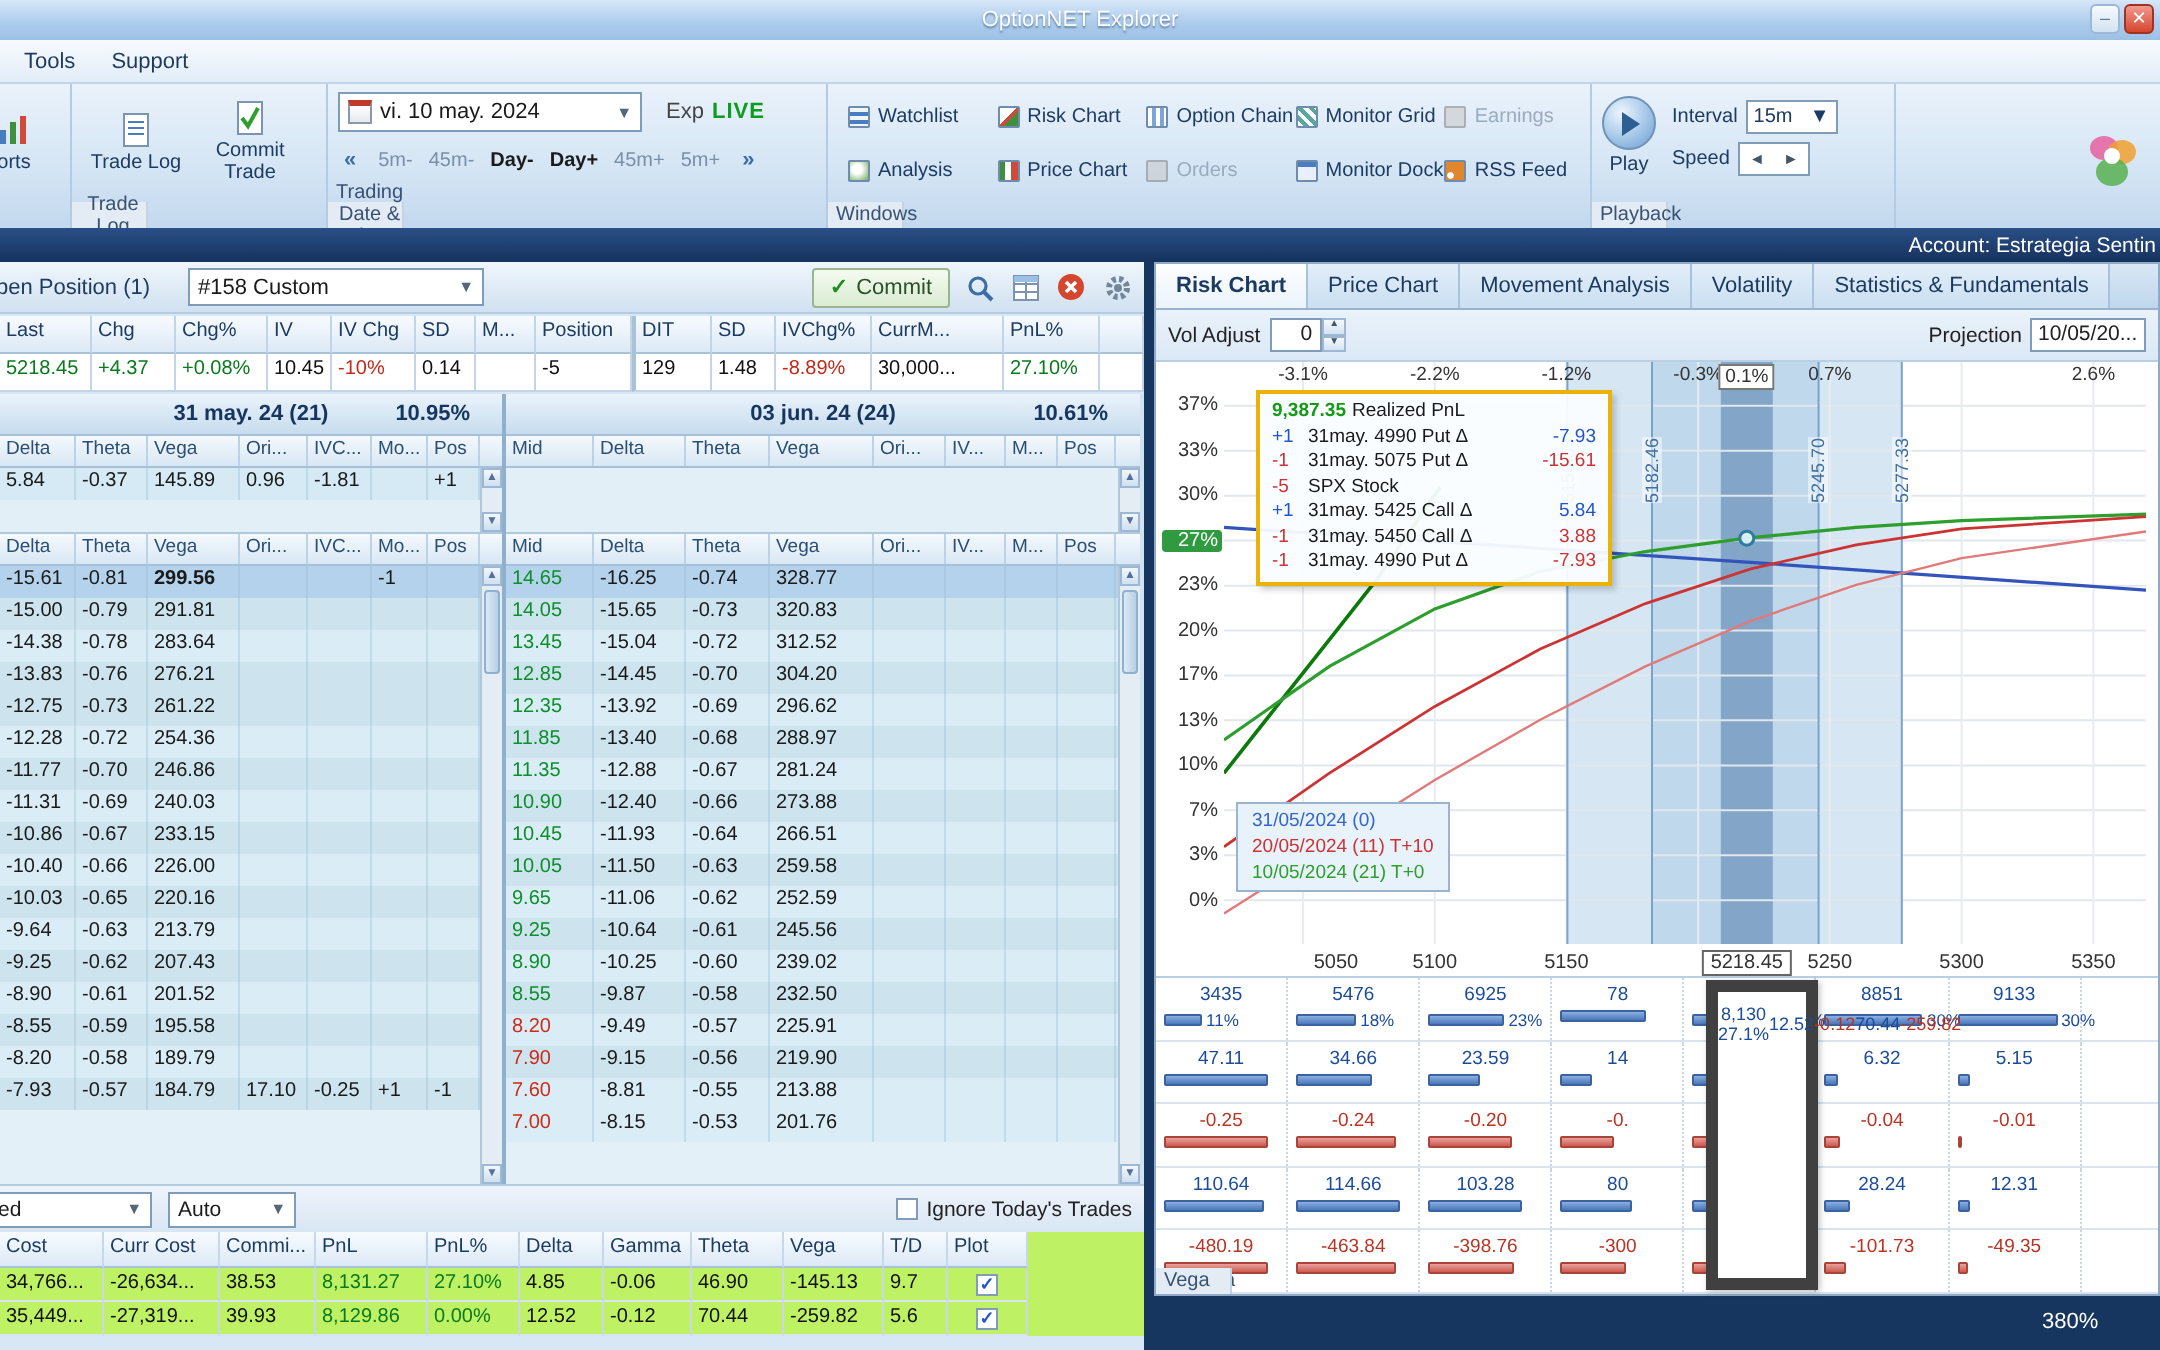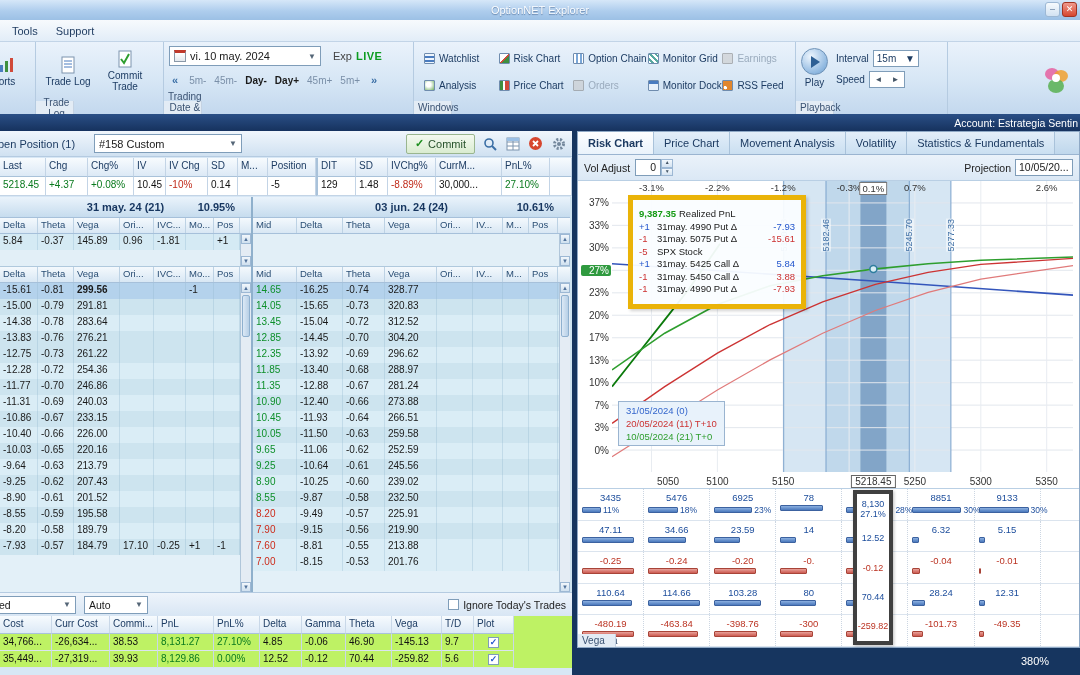--- a/index.html
+++ b/index.html
@@ -124,38 +124,38 @@
 .ylab{position:absolute;right:3px;font-size:10px;color:#333;width:30px;text-align:right}
 .ylab.green{background:#2f9a3f;color:#fff;border-radius:2px;padding:0 2px;right:1px}
 #plot{position:absolute;left:34px;top:0;right:6px;bottom:16px;overflow:visible}
 #plotsvg{width:100%;height:100%;display:block}
 .toplab{position:absolute;top:1px;transform:translateX(-50%);font-size:9.5px;color:#333;z-index:4}
 .toplab.boxed{background:#fff;border:1px solid #777;padding:0 2px;z-index:6}
 #xlabrow{position:absolute;left:34px;right:6px;bottom:0;height:16px}
 .xlab{position:absolute;bottom:1px;transform:translateX(-50%);font-size:10px;color:#333}
 .xlab.boxed{background:#fff;border:1px solid #666;padding:0 3px;bottom:0;z-index:6}
 .rotlab{position:absolute;writing-mode:vertical-rl;transform:rotate(180deg);font-size:9px;color:#3f6fa5;background:rgba(255,255,255,.5);z-index:3}
-#legendbox{position:absolute;left:50px;top:14px;width:178px;background:rgba(250,253,255,.95);border:5px solid #eab308;box-shadow:2px 2px 3px rgba(0,0,0,.18);padding:8px 6px;font-size:9.5px;z-index:7}
+#legendbox{position:absolute;left:50px;top:14px;width:178px;background:rgba(250,253,255,.95);border:2px solid #eab308;box-shadow:2px 2px 3px rgba(0,0,0,.18);padding:3px 6px;font-size:9.5px;z-index:7}
 .lrow{display:flex;gap:3px;line-height:12.5px}
 .lrow .qty{width:15px;flex:none}
 .lrow .ldelta{margin-left:auto}
 .green{color:#149a14}
 #datebox{position:absolute;left:40px;bottom:42px;background:#e8f2fb;border:1px solid #9ab4d0;padding:2px 7px;font-size:9.5px;line-height:13px;z-index:7}
 #greeks{position:absolute;left:0;top:357px;width:100%;height:158px;background:#fff}
 .grow{display:flex;height:31.6px;border-bottom:1px solid #dbe4ee}
 .glabel{width:38px;background:#e3ecf5;border-right:1px solid #c5d3e3;display:flex;align-items:center;padding-left:4px;font-size:10px;color:#3a5272;flex:none}
 .gcell{width:66.1px;border-right:1px dotted #ccd6e2;padding:3px 4px 0;flex:none}
 .gval{font-size:9.5px;text-align:center}
 .gval.blue{color:#1b4c9b}.gval.red{color:#bb3322}
 .gbarrow{display:flex;align-items:center;gap:2px;margin-top:2px}
 .gbar{height:6px;border-radius:1px;flex:none}
 .gbar.blue{background:linear-gradient(#8cb0e0,#4a78bc);border:1px solid #3c62a0}
 .gbar.red{background:linear-gradient(#e8a19a,#cc5a50);border:1px solid #a84438}
 .gpct{font-size:8.5px;color:#1b4c9b}
-#gcur{position:absolute;top:1px;width:40px;height:155px;background:#fff;border:4px solid #404040;box-shadow:1px 1px 3px rgba(0,0,0,.25);z-index:5;display:flex;flex-direction:column;font-size:9px;text-align:center}
+#gcur{position:absolute;top:1px;width:56px;height:155px;background:#fff;border:6px solid #404040;box-shadow:1px 1px 3px rgba(0,0,0,.25);z-index:5;display:flex;flex-direction:row;font-size:9px;text-align:center}
 #gcur .seg{height:31.6px;display:flex;flex-direction:column;align-items:center;justify-content:center;line-height:10px}
 #zoomlbl{position:absolute;left:1021px;top:655px;color:#fff;font-size:11px}
 </style>
 </head>
 <body>
 
 <div id="app">
 
   <div id="titlebar">
     <span class="t">OptionNET Explorer</span>

